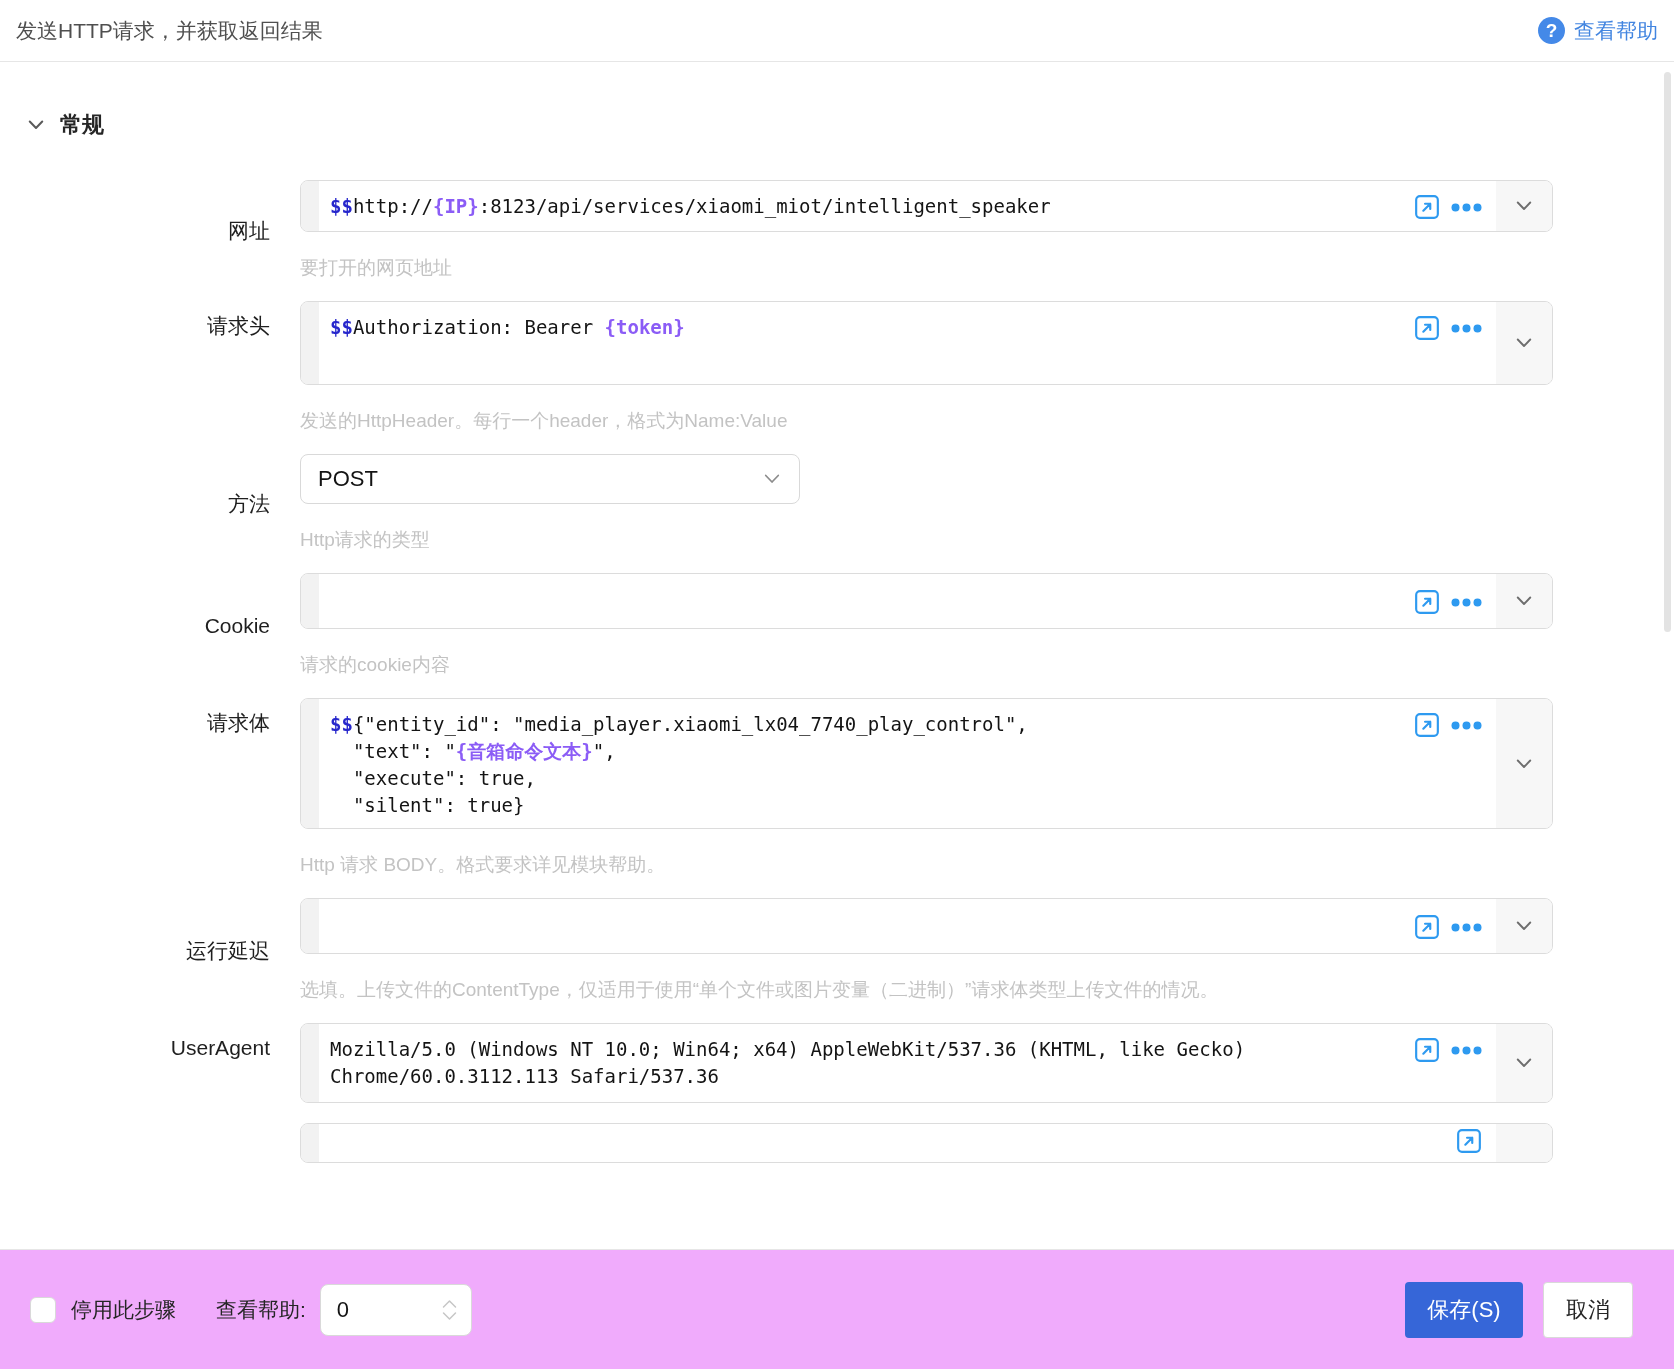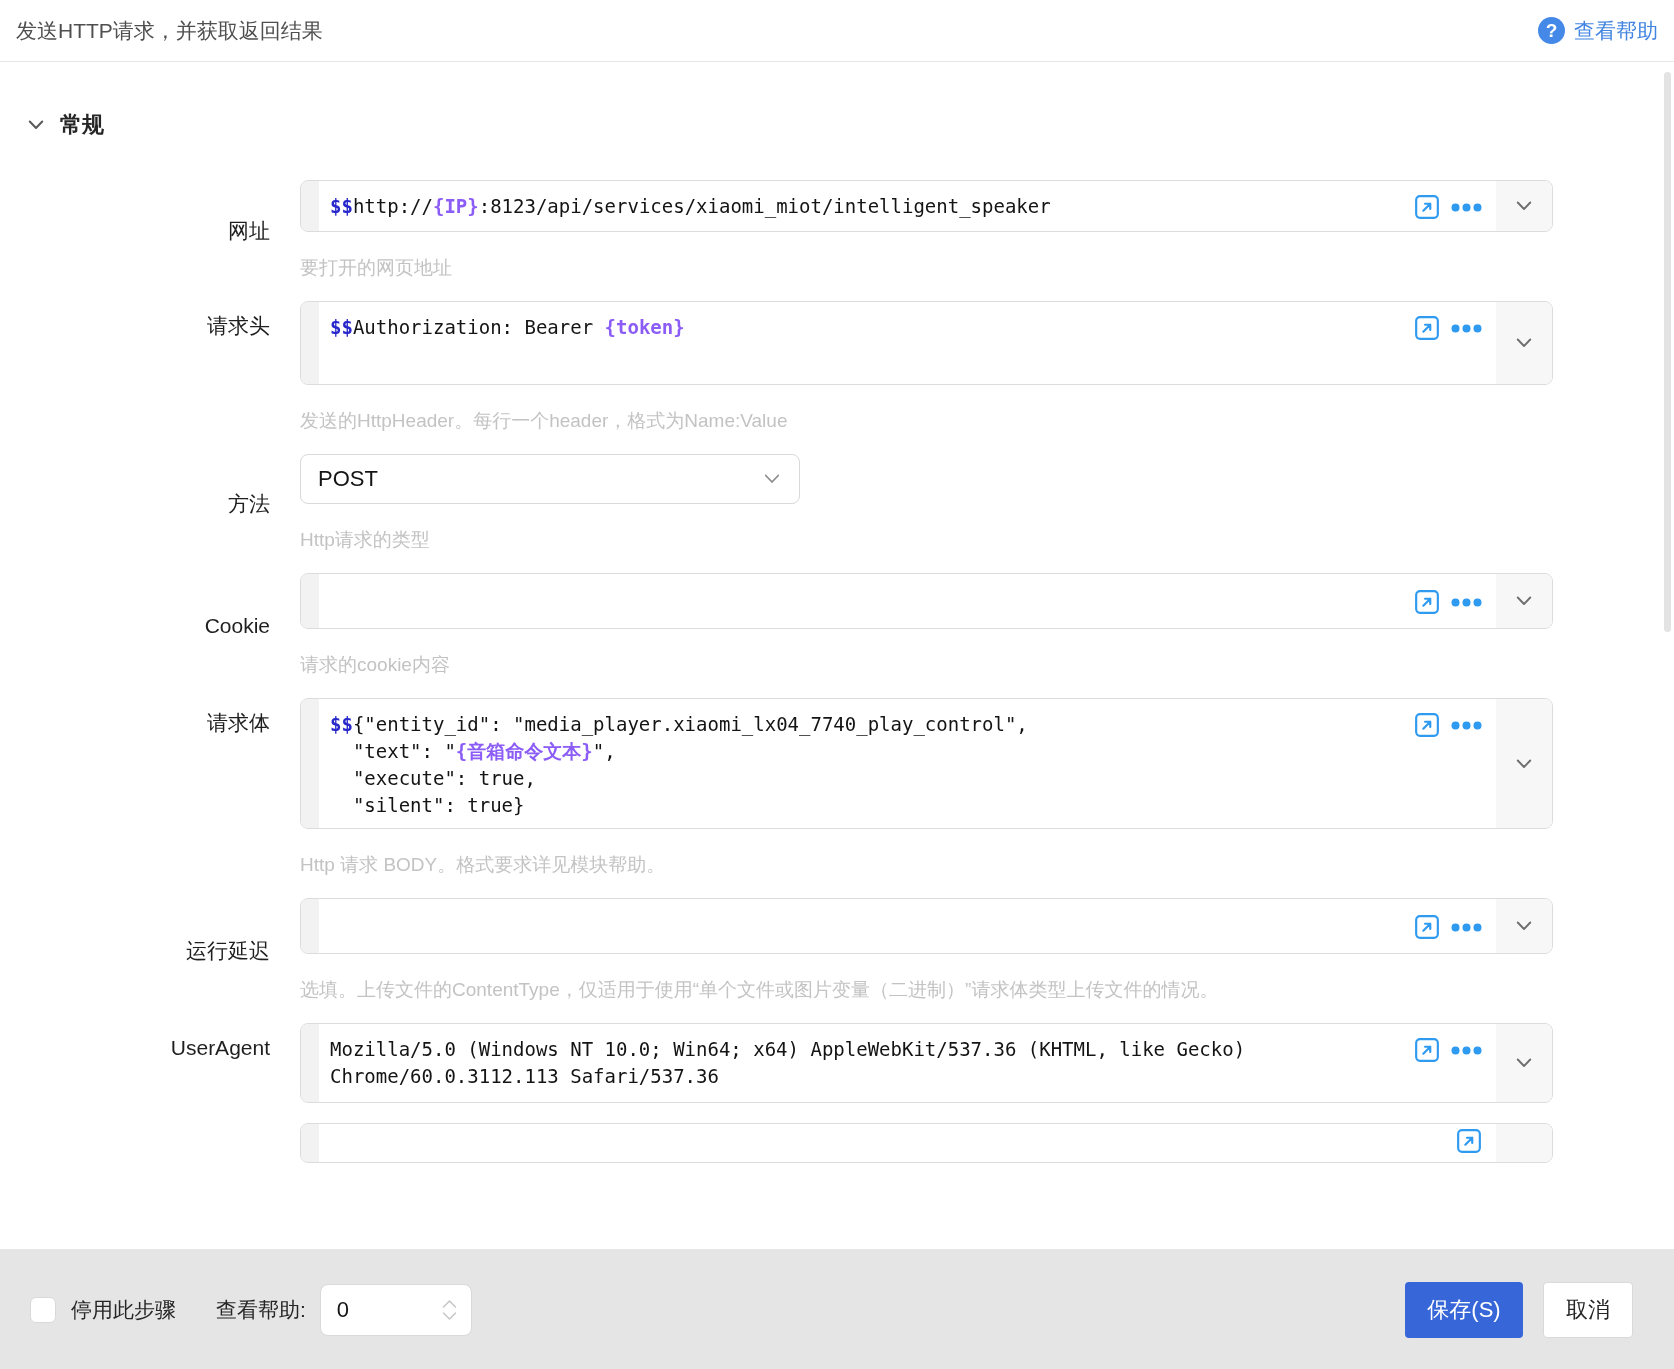--- a/index.html
+++ b/index.html
@@ -62,21 +62,21 @@
     background:#fff; display:flex; align-items:center; padding:0 46px 0 17px; cursor:pointer;
   }
   .select-value { font-size:22px; color:#141414; }
   .select-chev { position:absolute; right:17px; top:50%; transform:translateY(-50%); display:inline-flex; }
   
   .partial-field { margin-bottom:0; }
   .partial-field .field-icons { top:4px; }
   
   .footer {
     position:absolute; left:0; right:0; bottom:0; height:120px;
-    background:#e5e5e5; border-top:1px solid #e6e6e6;
+    background:#f0abfc; border-top:1px solid #e6e6e6;
     display:flex; align-items:center; padding:0 41px 0 30px;
   }
   .checkbox {
     width:26px; height:26px; border:1.5px solid #d9d9d9; border-radius:6px; background:#fff; cursor:pointer;
   }
   .footer-label { font-size:21px; color:#262626; margin-left:15px; }
   .delay-label { margin-left:40px; }
   .delay-box {
     position:relative; width:152px; height:52px; margin-left:14px;
     border:1px solid #d9d9d9; border-radius:8px; background:#fff;

